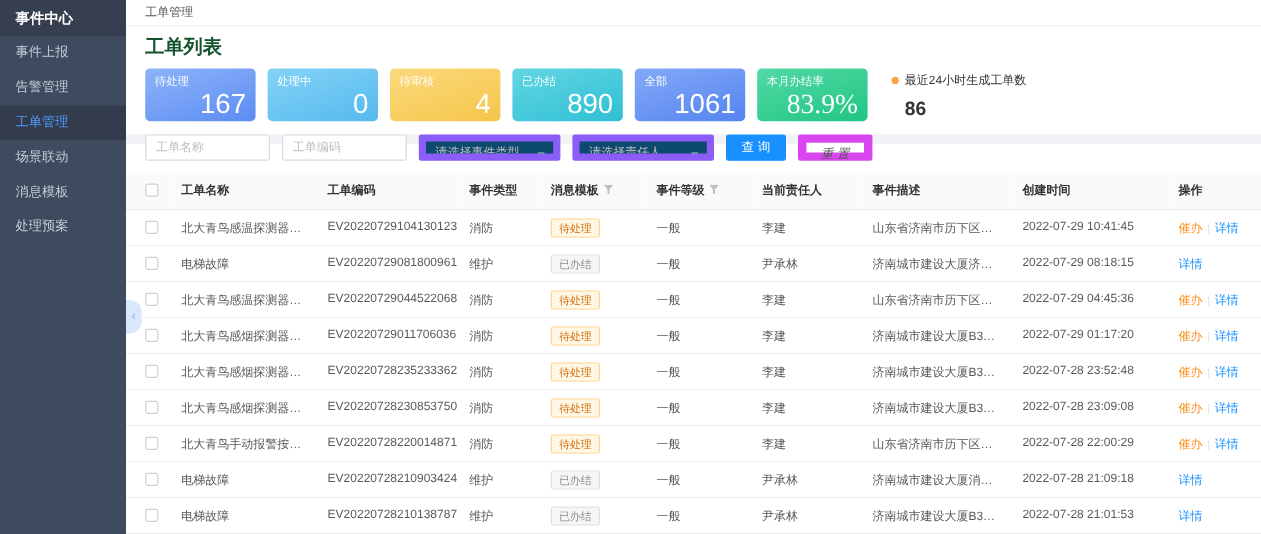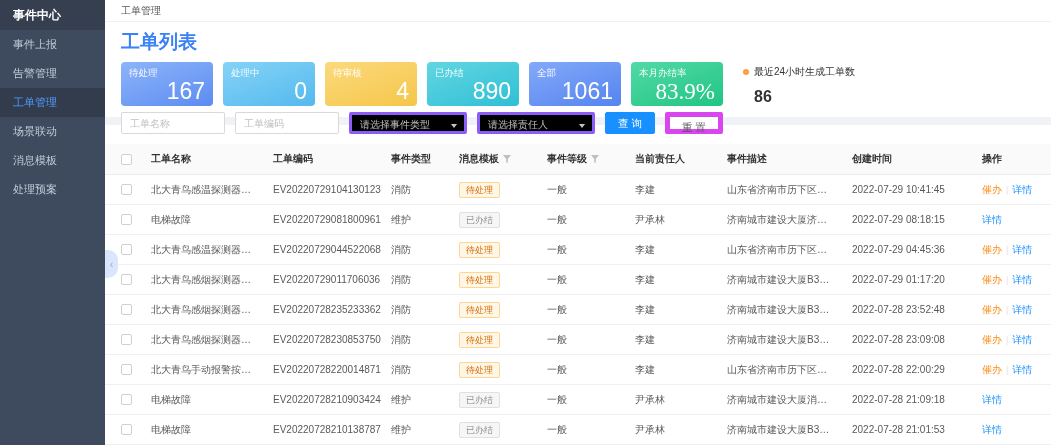--- a/index.html
+++ b/index.html
@@ -10,43 +10,43 @@
   .sidebar { flex: 0 0 105px; width: 105px; background: var(--sidebar-bg, #3e4a5e); }
   .side-header { height: 30px; line-height: 30px; padding-left: 13px; color: #fff; font-weight: bold; font-size: 12px; background: rgba(0,0,0,.14); }
   .side-item { height: 29px; line-height: 29px; padding-left: 13px; font-size: 11px; color: #c2cbd8; cursor: pointer; }
   .side-item.active { color: var(--sidebar-active, #4f9bff); background: rgba(0,0,0,.18); }
 
   .main { flex: 1; min-width: 0; display: flex; flex-direction: column; }
   .breadcrumb { height: 22px; line-height: 22px; background: #fff; padding-left: 16px; font-size: 10px; color: #555; border-bottom: 1px solid #eef0f3; }
 
   .panel { background: #fff; }
   .panel-top { padding: 7px 16px 11px; }
-  .page-title { font-size: 19px; font-weight: bold; color: #3b82f6; margin-bottom: 7px; }
+  .page-title { font-size: 16px; font-weight: bold; color: #14532d; margin-bottom: 7px; }
 
   .stats-row { display: flex; align-items: flex-start; }
   .stat-card { width: 92px; height: 44px; border-radius: 4px; color: #fff; padding: 5px 8px; margin-right: 10px; display: flex; flex-direction: column; justify-content: space-between; }
   .stat-label { font-size: 9.5px; opacity: .96; }
   .stat-value { font-size: 23px; text-align: right; line-height: 1; }
   .stat-aside { margin-left: 10px; padding-top: 3px; }
   .dot { display: inline-block; width: 6px; height: 6px; border-radius: 50%; background: var(--orange-dot, #ff9f43); margin-right: 5px; vertical-align: middle; }
   .stat-aside-top { font-size: 10px; color: #333; }
   .stat-aside-value { font-size: 16px; font-weight: bold; color: #333; margin: 9px 0 0 11px; }
 
   .gap { height: 8px; }
 
   .panel-table { flex: 1; min-height: 0; display: flex; flex-direction: column; justify-content: flex-end; }
   .filters { display: flex; align-items: center; padding: 10px 16px; }
   .f-input { height: 22px; border: 1px solid #d9d9d9; border-radius: 2px; font-size: 10px; padding: 0 8px; margin-right: 10px; color: #555; outline: none; background: #fff; }
   .f-input::placeholder { color: #bfbfbf; }
   .f-name { width: 104px; } .f-code { width: 104px; }
-  .f-select { position: relative; width: 118px; height: 22px; border: 3px solid #8b5cf6; border-radius: 2px; margin-right: 10px; font-size: 10px; color: #bfbfbf; line-height: 20px; padding: 0 20px 0 8px; background: #000000; cursor: pointer; white-space: nowrap; overflow: hidden; }
+  .f-select { position: relative; width: 118px; height: 22px; border: 6px solid #8b5cf6; border-radius: 2px; margin-right: 10px; font-size: 10px; color: #bfbfbf; line-height: 20px; padding: 0 20px 0 8px; background: #0c4a6e; cursor: pointer; white-space: nowrap; overflow: hidden; }
   .f-caret { position: absolute; right: 7px; top: 9px; width: 0; height: 0; border: 3.5px solid transparent; border-top: 4.5px solid #c0c4cc; }
   .btn { height: 22px; font-size: 10.5px; border-radius: 2px; padding: 0 12px; cursor: pointer; line-height: 20px; }
   .btn-primary { background: var(--accent, #1890ff); border: 1px solid var(--accent, #1890ff); color: #fff; margin-right: 10px; }
-  .btn-plain { background: #fff; border: 5px solid #d946ef; color: #555; }
+  .btn-plain { background: #fff; border: 7px solid #d946ef; color: #555; font-style: italic; }
 
   table { width: 100%; border-collapse: collapse; table-layout: fixed; }
   th, td { font-size: 10px; text-align: left; padding: 6.5px 8px; white-space: nowrap; overflow: hidden; text-overflow: ellipsis; }
   thead th { background: #fafafa; color: #333; font-weight: bold; border-bottom: 1px solid #ececec; padding: 8px; }
   tbody td { color: #595959; border-bottom: 1px solid #f0f0f0; }
   .cb-cell { padding-left: 16px; }
   .checkbox { display: inline-block; width: 11px; height: 11px; border: 1px solid #d0d0d0; border-radius: 2px; background: #fff; vertical-align: middle; cursor: pointer; }
   .funnel { margin-left: 4px; vertical-align: middle; cursor: pointer; }
   .code-cell, .time-cell { padding-right: 2px; }
 

